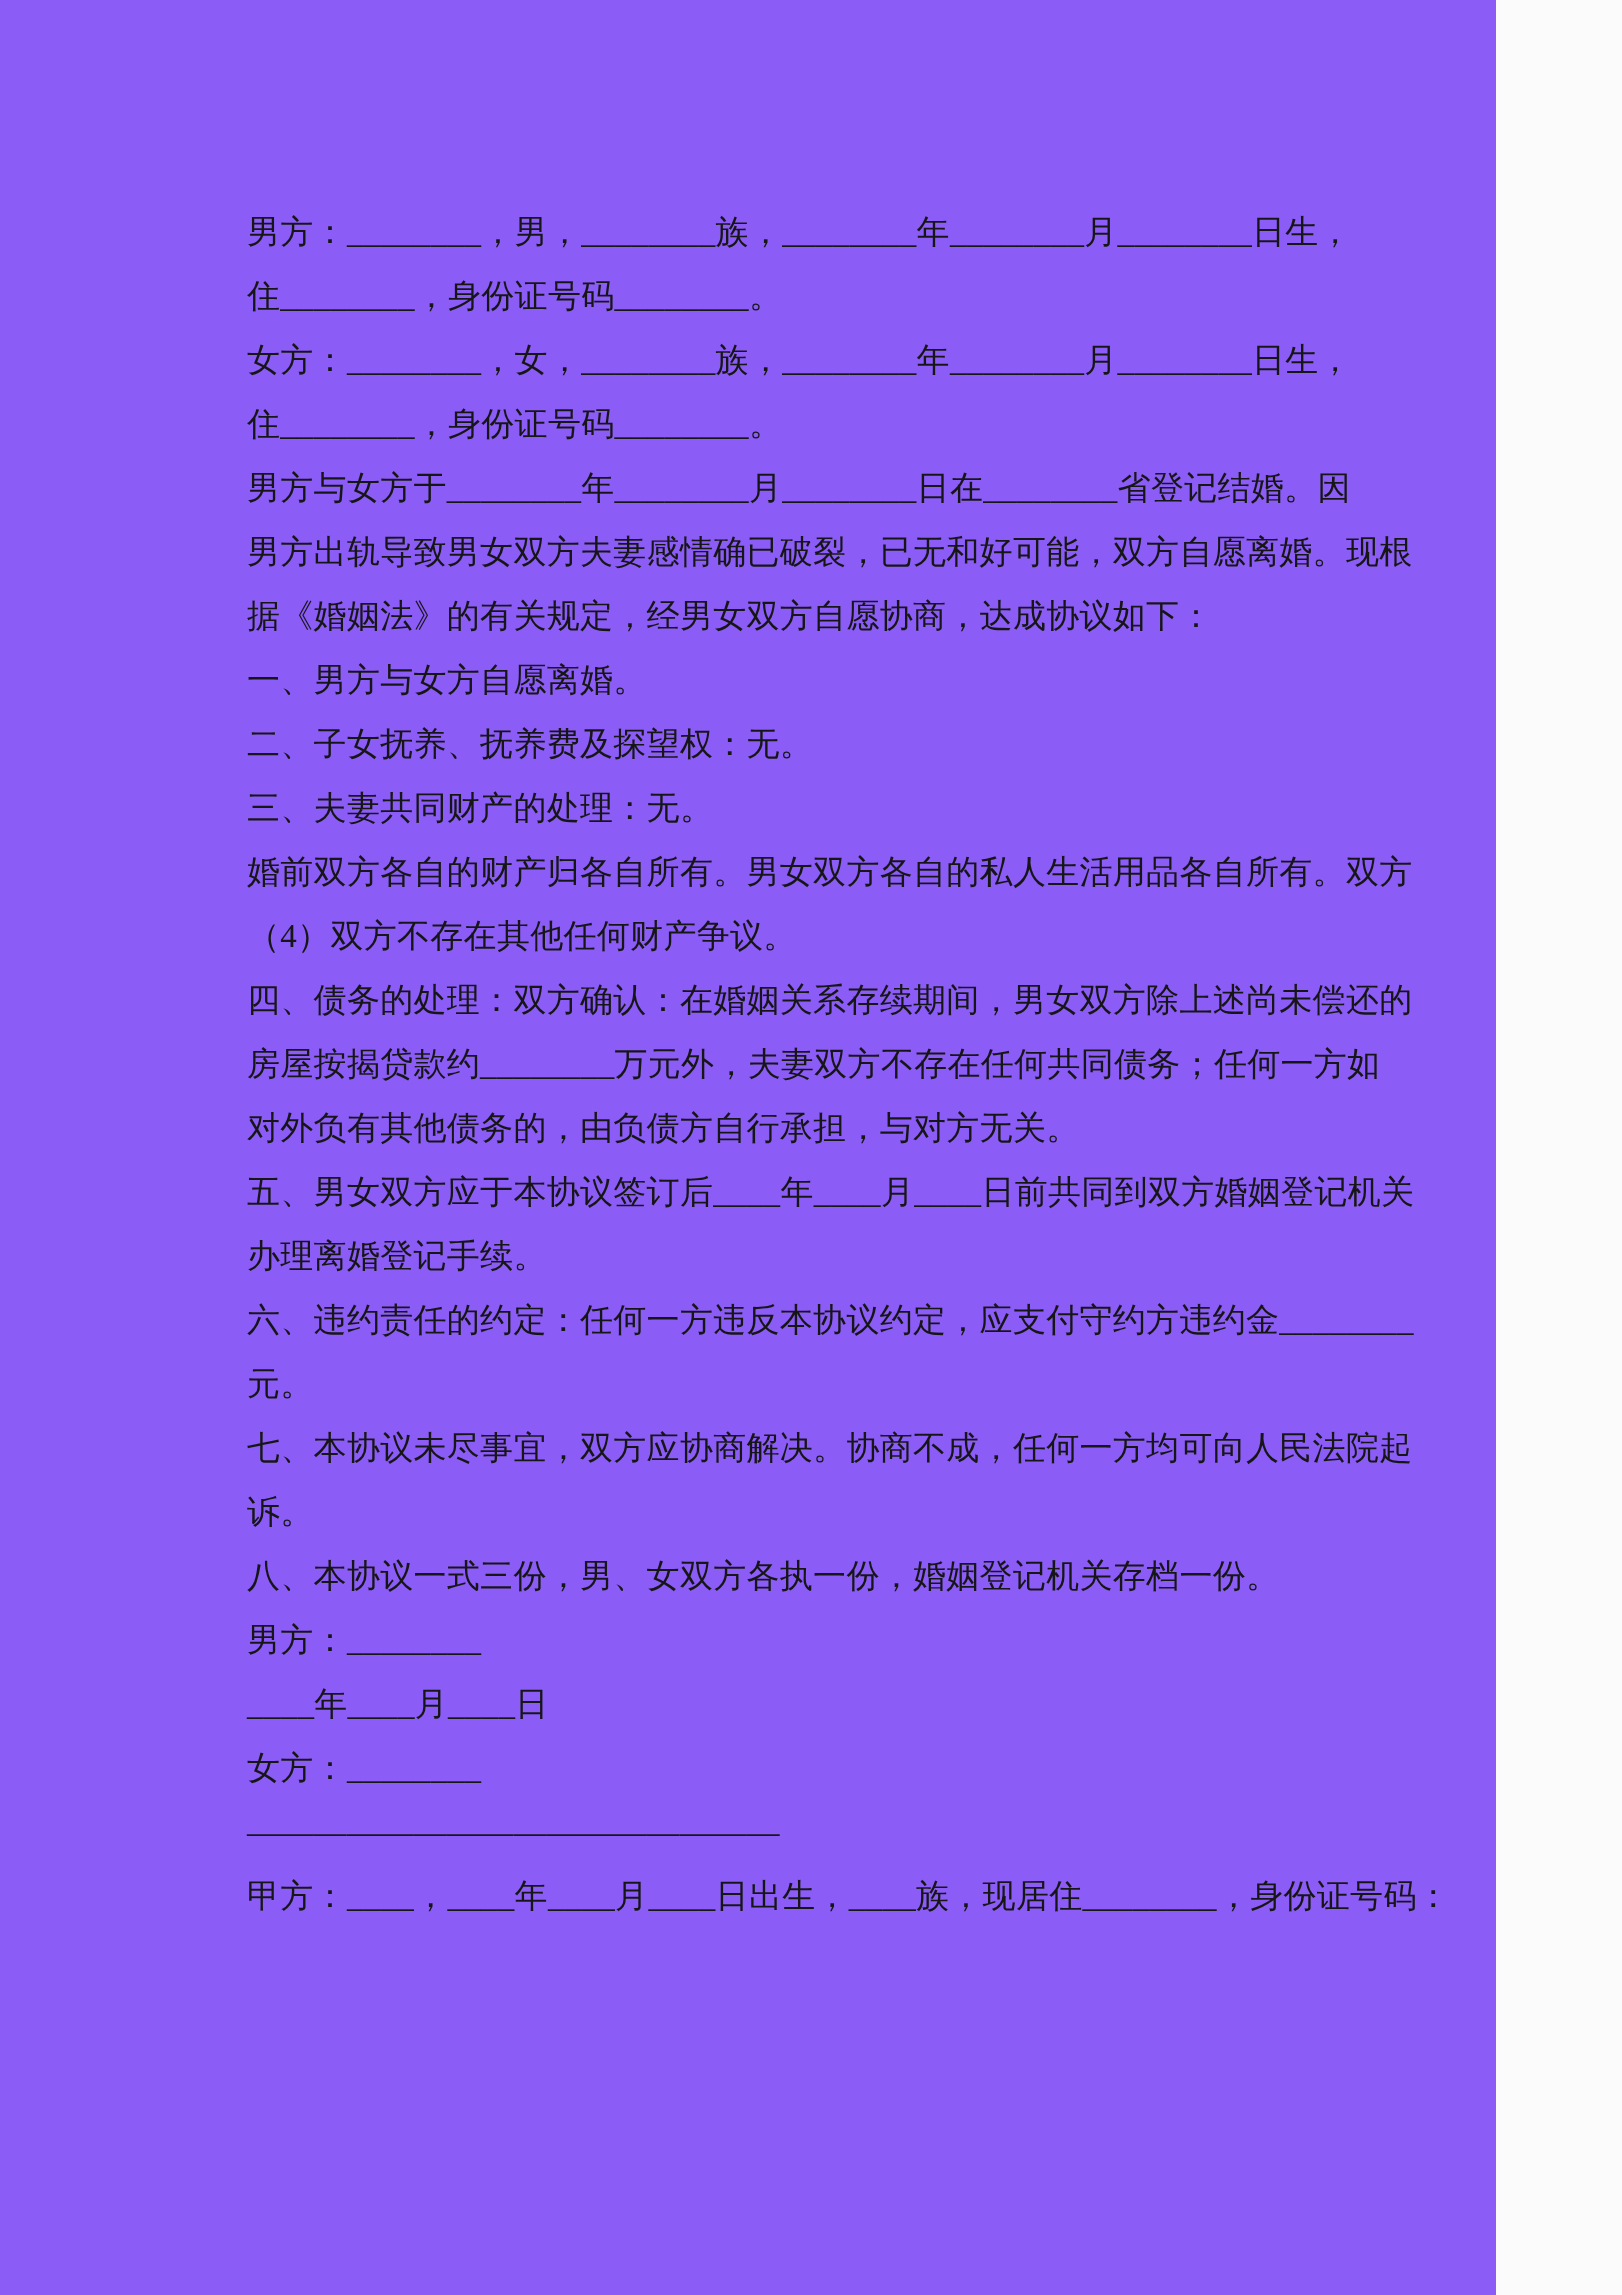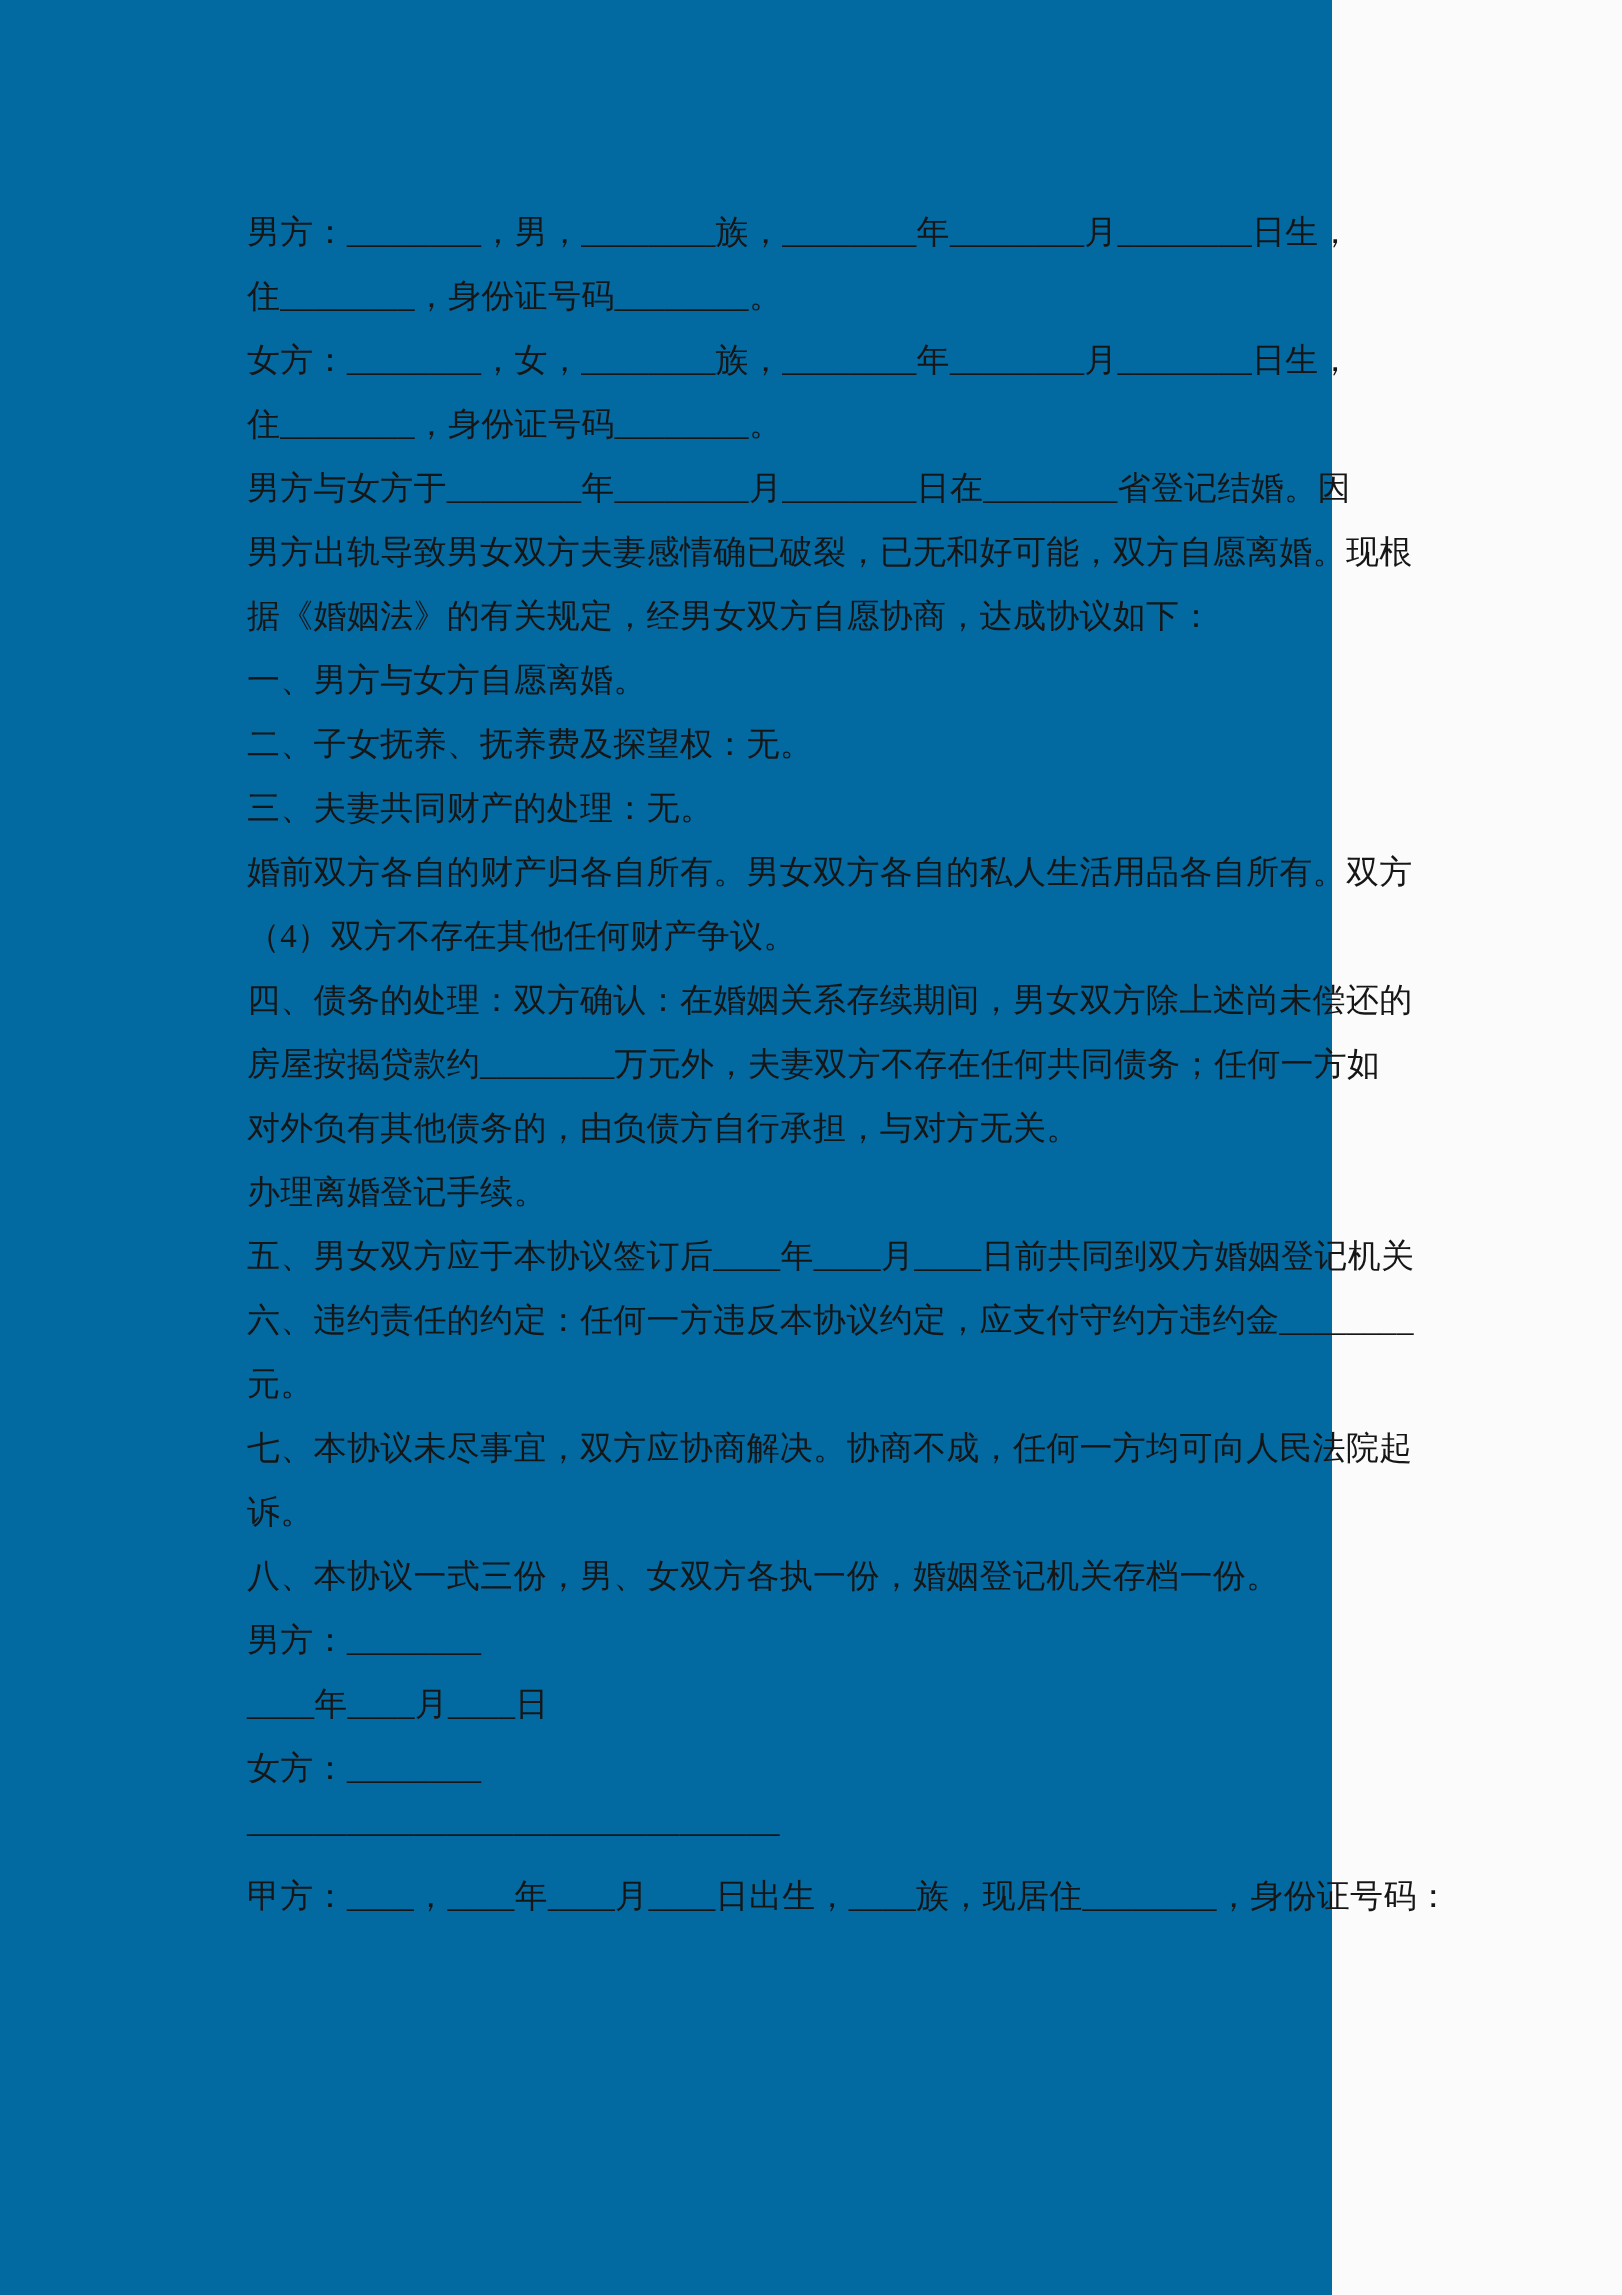--- a/index.html
+++ b/index.html
@@ -9,23 +9,23 @@
   body {
     width: 1623px;
     height: 2295px;
     background: #fbfbfb;
     position: relative;
     overflow: hidden;
   }
   .page {
     position: absolute;
     left: 0; top: 0;
-    width: 1332px;
+    width: 1496px;
     height: 2295px;
-    background: #0369a1;
+    background: #8b5cf6;
   }
   .doc {
     position: absolute;
     left: 247px;
     top: 200px;
     width: 1132px;
     font-family: "Liberation Serif", "DejaVu Serif", serif;
     font-size: 33px;
     line-height: 64px;
     color: #161616;
@@ -50,22 +50,22 @@
     <div class="line">男方出轨导致男女双方夫妻感情确已破裂，已无和好可能，双方自愿离婚。现根</div>
     <div class="line">据《婚姻法》的有关规定，经男女双方自愿协商，达成协议如下：</div>
     <div class="line">一、男方与女方自愿离婚。</div>
     <div class="line">二、子女抚养、抚养费及探望权：无。</div>
     <div class="line">三、夫妻共同财产的处理：无。</div>
     <div class="line">婚前双方各自的财产归各自所有。男女双方各自的私人生活用品各自所有。双方</div>
     <div class="line">（4）双方不存在其他任何财产争议。</div>
     <div class="line">四、债务的处理：双方确认：在婚姻关系存续期间，男女双方除上述尚未偿还的</div>
     <div class="line">房屋按揭贷款约________万元外，夫妻双方不存在任何共同债务；任何一方如</div>
     <div class="line">对外负有其他债务的，由负债方自行承担，与对方无关。</div>
+    <div class="line">五、男女双方应于本协议签订后____年____月____日前共同到双方婚姻登记机关</div>
     <div class="line">办理离婚登记手续。</div>
-    <div class="line">五、男女双方应于本协议签订后____年____月____日前共同到双方婚姻登记机关</div>
     <div class="line">六、违约责任的约定：任何一方违反本协议约定，应支付守约方违约金________</div>
     <div class="line">元。</div>
     <div class="line">七、本协议未尽事宜，双方应协商解决。协商不成，任何一方均可向人民法院起</div>
     <div class="line">诉。</div>
     <div class="line">八、本协议一式三份，男、女双方各执一份，婚姻登记机关存档一份。</div>
     <div class="line">男方：________</div>
     <div class="line">____年____月____日</div>
     <div class="line">女方：________</div>
     <div class="line">————————————————</div>
     <div class="line">甲方：____，____年____月____日出生，____族，现居住________，身份证号码：</div>

